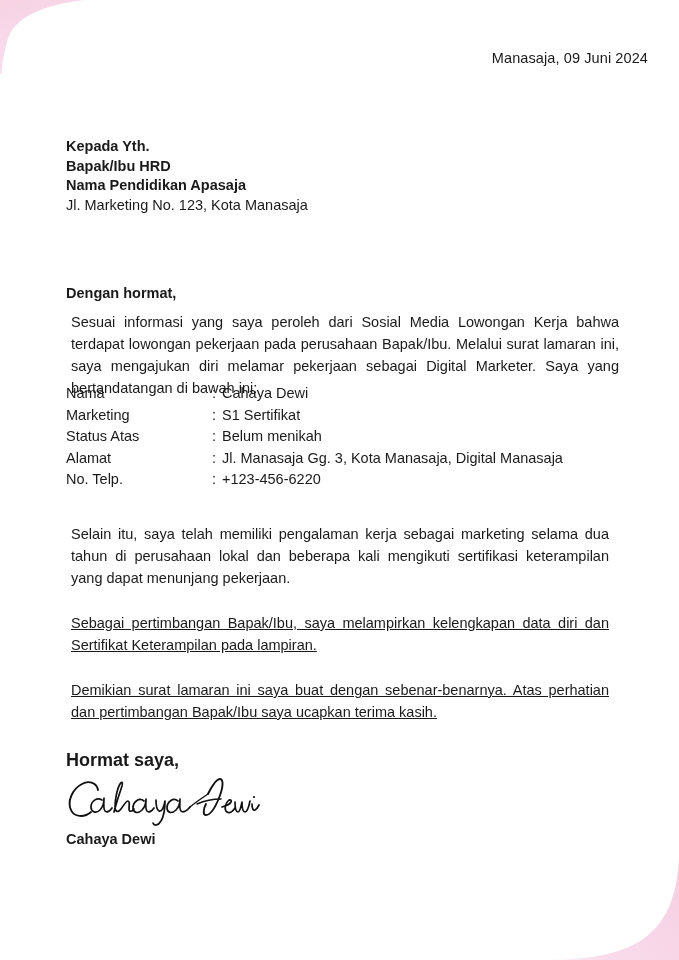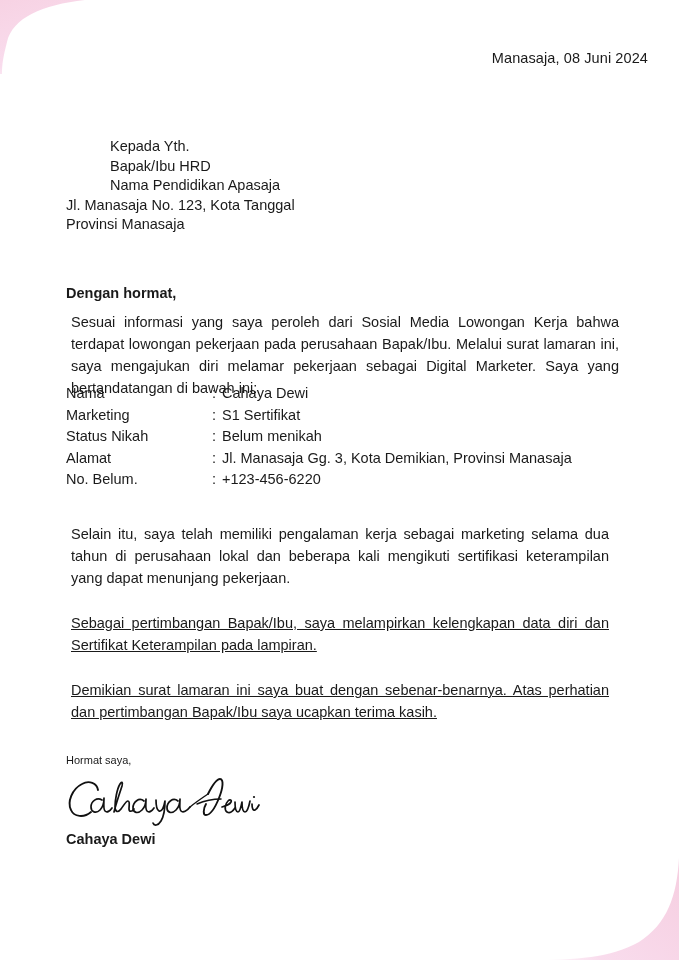--- a/index.html
+++ b/index.html
@@ -61,22 +61,21 @@
 
   .recipient {
     position: absolute;
     top: 137px;
     left: 0;
     width: 420px;
     font-size: 14.5px;
     line-height: 19.6px;
   }
   .recipient .bold {
-    font-weight: normal;
-    margin-left: 44px;
+    font-weight: bold;
   }
 
   .salutation {
     position: absolute;
     top: 284px;
     left: 0;
     font-size: 14.5px;
     font-weight: bold;
     line-height: 19px;
   }
@@ -131,22 +130,22 @@
   }
 
   
   .closing {
     position: absolute;
     top: 751px;
     left: 0;
     width: 300px;
   }
   .closing-label {
-    font-size: 11px;
-    font-weight: normal;
+    font-size: 18px;
+    font-weight: bold;
     line-height: 19px;
   }
   .signature-mark {
     display: block;
     width: 196px;
     height: 52px;
     margin: 6px 0 2px -2px;
   }
   .signer-name {
     font-size: 14.5px;
@@ -176,58 +175,57 @@
         <stop offset="0%" stop-color="#ffffff"></stop>
         <stop offset="28%" stop-color="#f9dced"></stop>
         <stop offset="100%" stop-color="#f6cfe1"></stop>
       </linearGradient>
     </defs>
     <path d="M210,160 L210,58 C208,96 198,124 170,142 C142,158 106,160 62,160 Z" fill="url(#gradBR)"></path>
   </svg>
 
   <div class="sheet">
 
-    <div class="date-line">Manasaja, 08 Juni 2024</div>
+    <div class="date-line">Manasaja, 09 Juni 2024</div>
 
     <div class="recipient">
       <div class="bold">Kepada Yth.</div>
       <div class="bold">Bapak/Ibu HRD</div>
       <div class="bold">Nama Pendidikan Apasaja</div>
-      <div>Jl. Manasaja No. 123, Kota Tanggal</div>
-      <div>Provinsi Manasaja</div>
+      <div>Jl. Marketing No. 123, Kota Manasaja</div>
     </div>
 
     <div class="salutation">Dengan hormat,</div>
 
     <p class="para intro">Sesuai informasi yang saya peroleh dari Sosial Media Lowongan Kerja bahwa terdapat lowongan pekerjaan pada perusahaan Bapak/Ibu. Melalui surat lamaran ini, saya mengajukan diri melamar pekerjaan sebagai Digital Marketer. Saya yang bertandatangan di bawah ini:</p>
 
     <table class="bio">
       <tbody>
         <tr>
           <td class="k">Nama</td>
           <td class="sep">:</td>
           <td class="v">Cahaya Dewi</td>
         </tr>
         <tr>
           <td class="k">Marketing</td>
           <td class="sep">:</td>
           <td class="v">S1 Sertifikat</td>
         </tr>
         <tr>
-          <td class="k">Status Nikah</td>
+          <td class="k">Status Atas</td>
           <td class="sep">:</td>
           <td class="v">Belum menikah</td>
         </tr>
         <tr>
           <td class="k">Alamat</td>
           <td class="sep">:</td>
-          <td class="v">Jl. Manasaja Gg. 3, Kota Demikian, Provinsi Manasaja</td>
-        </tr>
-        <tr>
-          <td class="k">No. Belum.</td>
+          <td class="v">Jl. Manasaja Gg. 3, Kota Manasaja, Digital Manasaja</td>
+        </tr>
+        <tr>
+          <td class="k">No. Telp.</td>
           <td class="sep">:</td>
           <td class="v">+123-456-6220</td>
         </tr>
       </tbody>
     </table>
 
     <div class="body-blocks">
       <p class="para">Selain itu, saya telah memiliki pengalaman kerja sebagai marketing selama dua tahun di perusahaan lokal dan beberapa kali mengikuti sertifikasi keterampilan yang dapat menunjang pekerjaan.</p>
       <p class="para">Sebagai pertimbangan Bapak/Ibu, saya melampirkan kelengkapan data diri dan Sertifikat Keterampilan pada lampiran.</p>
       <p class="para">Demikian surat lamaran ini saya buat dengan sebenar-benarnya. Atas perhatian dan pertimbangan Bapak/Ibu saya ucapkan terima kasih.</p>

